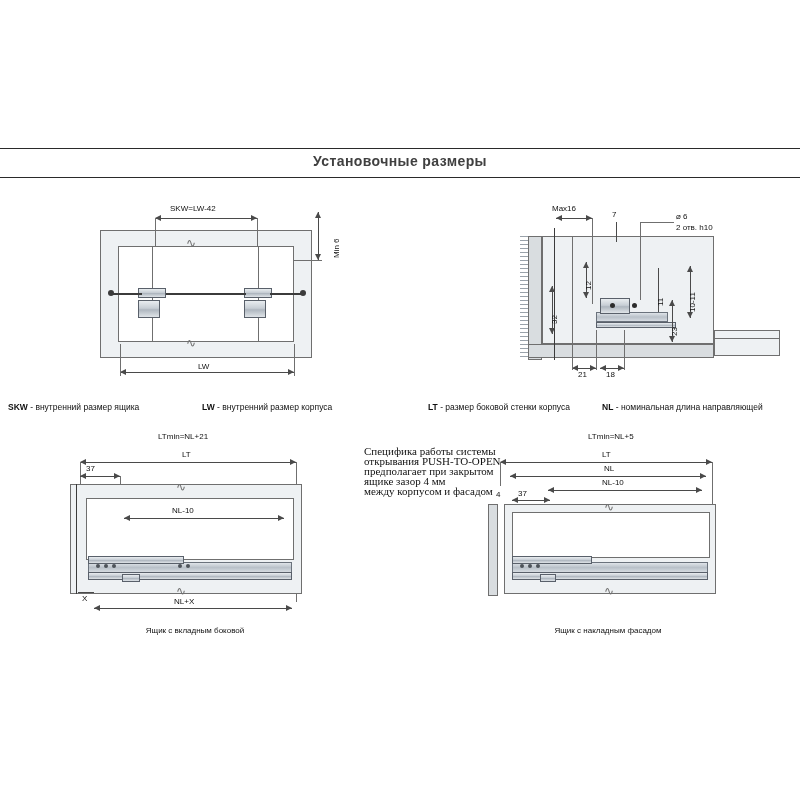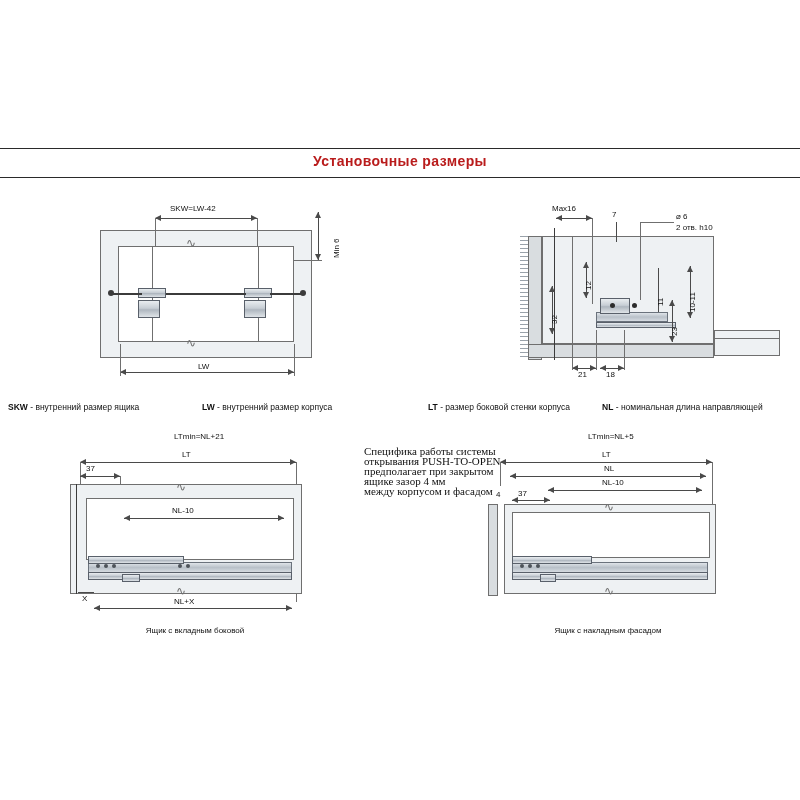--- a/index.html
+++ b/index.html
@@ -3,21 +3,21 @@
 <meta charset="utf-8">
 <style>
   html,body{margin:0;padding:0;background:#ffffff;}
   body{width:800px;height:800px;font-family:"Liberation Sans",sans-serif;color:#1a1a1a;overflow:hidden;}
   .sheet{position:relative;width:800px;height:800px;}
 
   
   .hdr{position:absolute;left:0;top:148px;width:800px;height:30px;}
   .hdr .rule{position:absolute;left:0;top:0;width:800px;height:1px;background:#2a2a2a;}
   .hdr .rule2{position:absolute;left:0;top:29px;width:800px;height:1px;background:#2a2a2a;}
-  .hdr .title{position:absolute;left:0;top:5px;width:800px;text-align:center;font-size:14px;font-weight:bold;letter-spacing:.4px;color:#b91c1c;}
+  .hdr .title{position:absolute;left:0;top:5px;width:800px;text-align:center;font-size:14px;font-weight:bold;letter-spacing:.4px;color:#404040;}
 
   
   .ln{position:absolute;background:#3b3b3b;}
   .lnh{height:1px;}
   .lnv{width:1px;}
   .thin{background:#6f6f6f;}
   .dim{background:#4a4a4a;}
   .lbl{position:absolute;font-size:8px;color:#111;white-space:nowrap;line-height:10px;}
   .vert{transform-origin:0 0;transform:rotate(-90deg);}
   .box{position:absolute;border:1px solid #6f6f6f;box-sizing:border-box;}
@@ -179,21 +179,21 @@
     </div>
     <div class="item" style="left:400px;top:2px;margin-left:28px;">
       <b>LT</b><span> - размер боковой стенки корпуса</span>
     </div>
     <div class="item" style="left:602px;top:2px;text-align:right;">
       <b>NL</b><span> - номинальная длина направляющей</span>
     </div>
   </div>
 
   <div>
-    <div class="lbl" style="left:174px;top:432px;">LTmin=NL+21</div>
+    <div class="lbl" style="left:158px;top:432px;">LTmin=NL+21</div>
 
     <div class="ln lnh dim" style="left:80px;top:462px;width:216px;"></div>
     <div class="arrow ar-l" style="left:80px;top:459px;"></div>
     <div class="arrow ar-r" style="left:290px;top:459px;"></div>
     <div class="ln lnv thin" style="left:80px;top:462px;height:22px;"></div>
     <div class="ln lnv thin" style="left:296px;top:462px;height:140px;"></div>
     <div class="lbl" style="left:182px;top:450px;">LT</div>
 
     <div class="ln lnh dim" style="left:80px;top:476px;width:40px;"></div>
     <div class="arrow ar-l" style="left:80px;top:473px;"></div>

